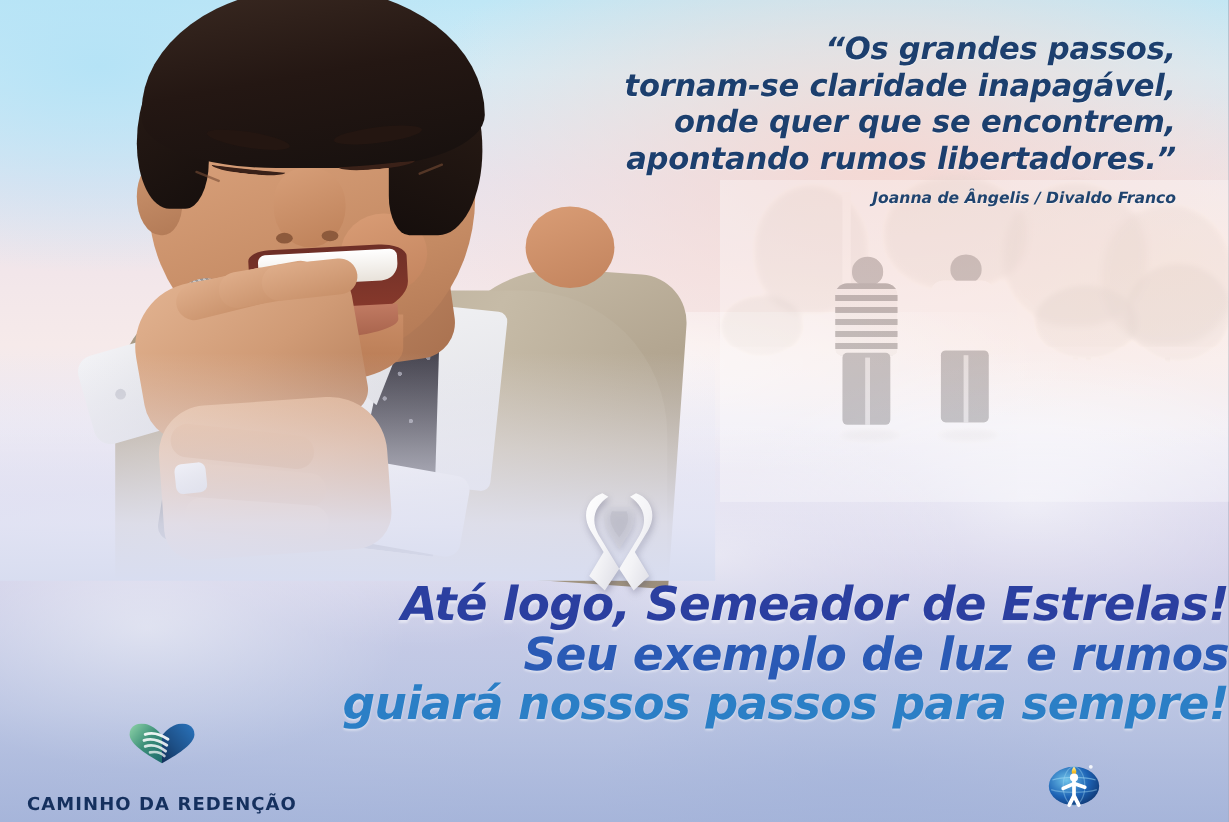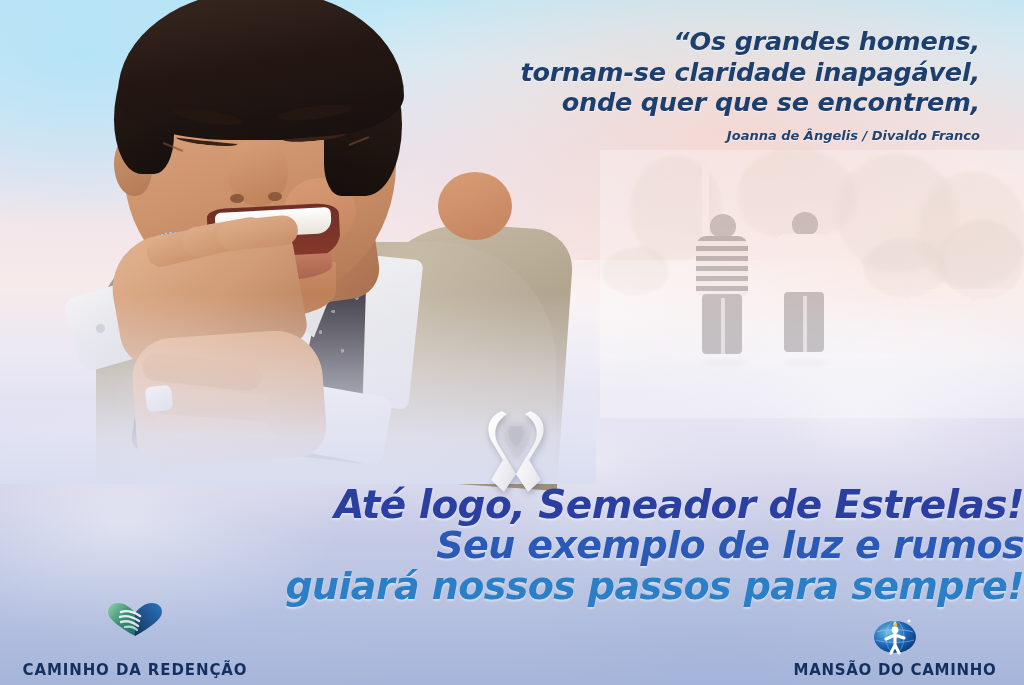--- a/index.html
+++ b/index.html
@@ -425,23 +425,24 @@
     <div class="handLower"></div>
     <div class="fingL" style="left:146px; top:364px; width:120px; transform:rotate(6deg);"></div>
     <div class="fingL" style="left:150px; top:396px; width:126px; transform:rotate(5deg);"></div>
     <div class="fingL" style="left:158px; top:424px; width:120px; transform:rotate(4deg);"></div>
     <div class="ringBand"></div>
 
     <div class="portrait-fade"></div>
   </div>
 
   <div class="quote">
-    <span class="quote-line">“Os grandes homens,</span>
+    <span class="quote-line">“Os grandes passos,</span>
     <span class="quote-line">tornam-se claridade inapagável,</span>
     <span class="quote-line">onde quer que se encontrem,</span>
+    <span class="quote-line">apontando rumos libertadores.”</span>
     <span class="quote-attrib">Joanna de Ângelis / Divaldo Franco</span>
   </div>
 
   <div class="ribbon">
     <svg width="84" height="86" viewBox="0 0 84 86" aria-hidden="true">
       <defs>
         <linearGradient id="rw" x1="0" y1="0" x2="1" y2="1">
           <stop offset="0" stop-color="#ffffff"></stop>
           <stop offset="0.55" stop-color="#f3f3f6"></stop>
           <stop offset="1" stop-color="#dcdce4"></stop>
@@ -504,16 +505,15 @@
         <ellipse cx="24" cy="24" rx="21" ry="16" fill="url(#gl)"></ellipse>
         <path d="M6 19 C14 16 34 16 42 19" stroke="#9fd8f2" stroke-width="1.1" fill="none" opacity="0.55"></path>
         <path d="M5 27 C14 30 34 30 43 27" stroke="#9fd8f2" stroke-width="1.1" fill="none" opacity="0.45"></path>
         <ellipse cx="24" cy="24" rx="9" ry="16" stroke="#9fd8f2" stroke-width="1" fill="none" opacity="0.4"></ellipse>
         <path d="M24 8 C21 11 22 14 24 16 C26 14 27 11 24 8 Z" fill="url(#fl)"></path>
         <circle cx="24" cy="17" r="3.4" fill="#ffffff"></circle>
         <path d="M24 20 L24 33 M24 22 L15 26 M24 22 L33 25 M24 32 L20 40 M24 32 L28 40" stroke="#ffffff" stroke-width="3.1" fill="none" stroke-linecap="round"></path>
         <circle cx="38" cy="8" r="1.6" fill="#ffffff" opacity="0.85"></circle>
       </svg>
     </span>
-    <span class="logo-r1">MANSÃO DO CAMINHO</span>
   </div>
 
 </div>
 
 </body></html>

